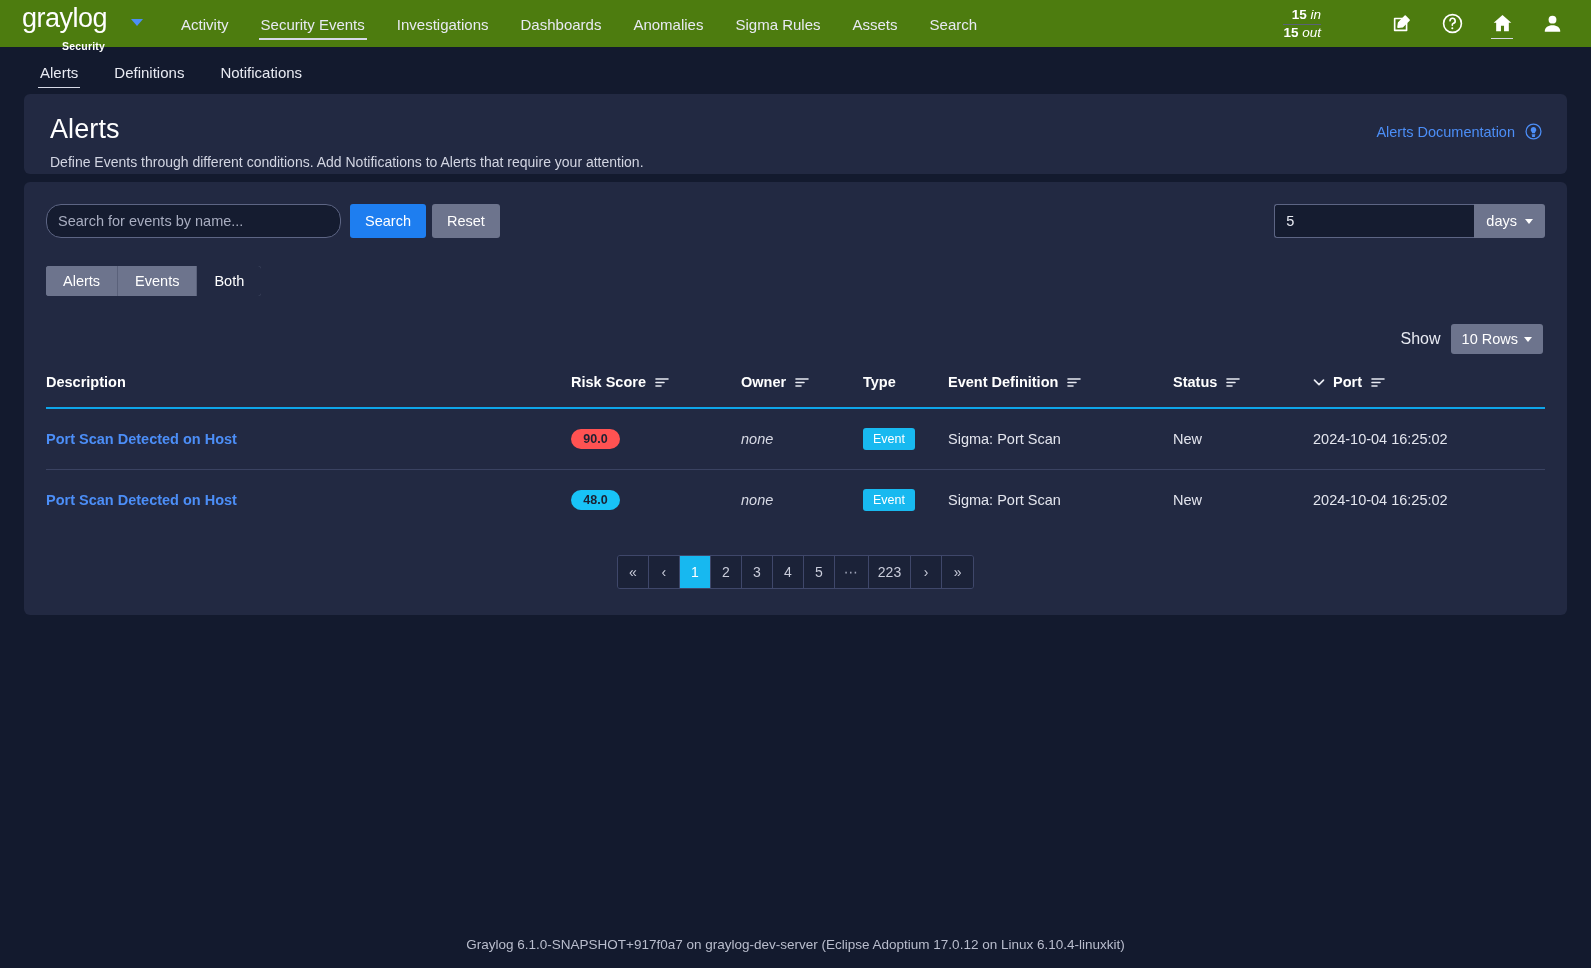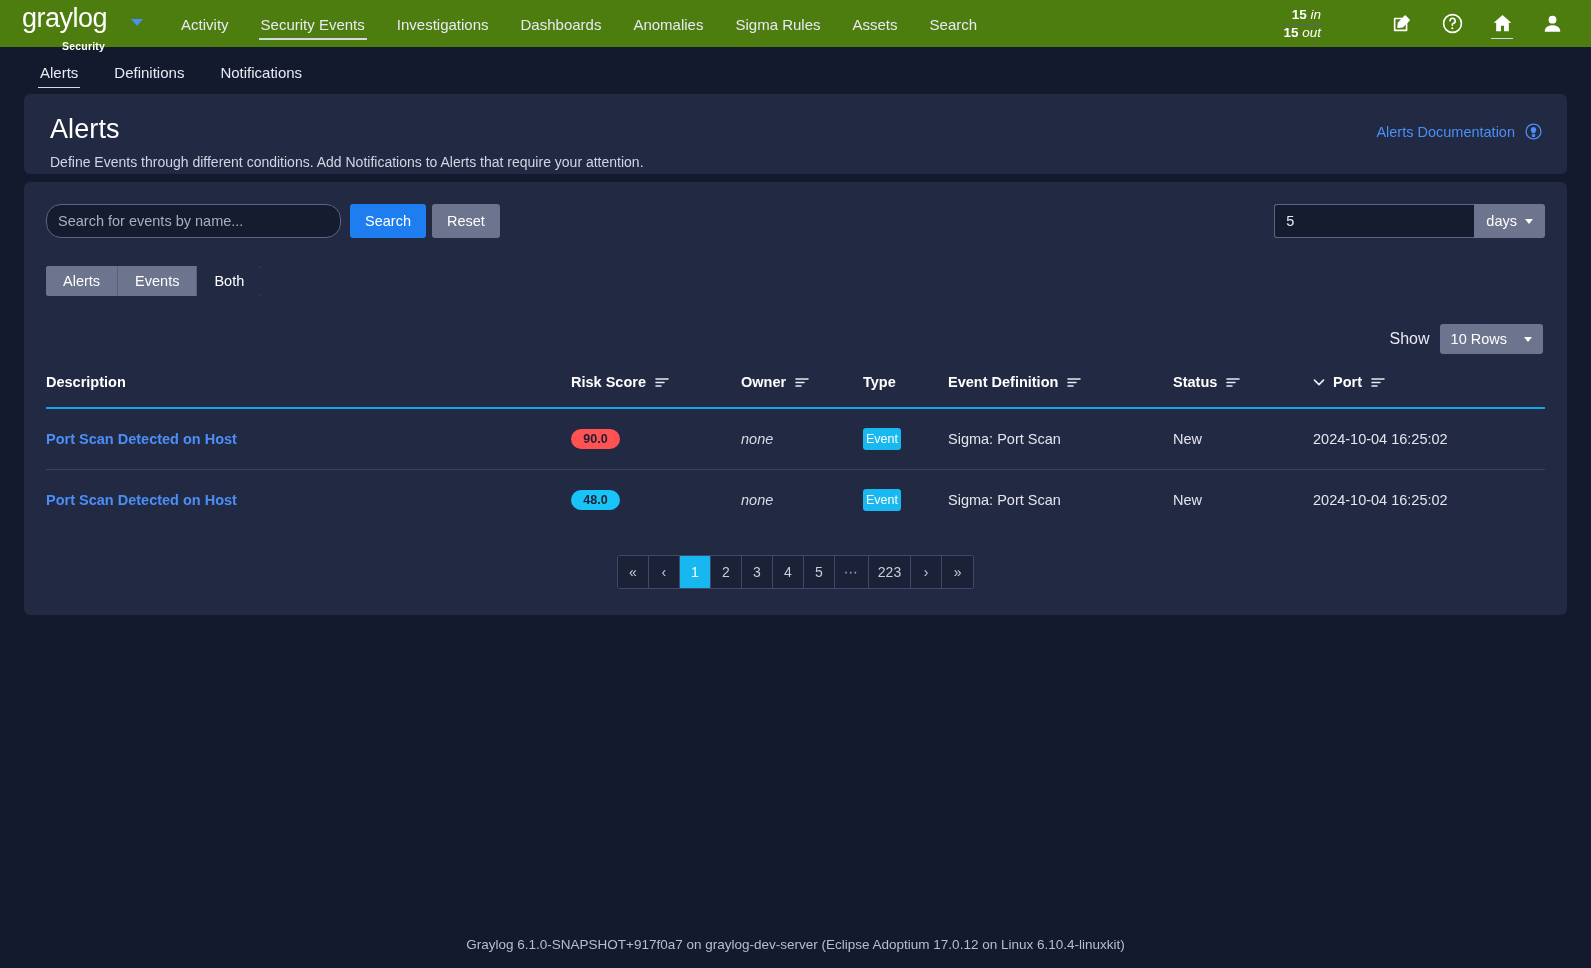--- a/index.html
+++ b/index.html
@@ -282,21 +282,21 @@
   }
   .show-label { font-size: 16px; color: #e8eaf2; }
   .rows-select {
     background: #6d748d;
     color: #ffffff;
     font-size: 14.5px;
     border-radius: 3px;
     padding: 7px 11px;
     display: flex;
     align-items: center;
-    gap: 17px;
+    gap: 6px;
     cursor: pointer;
   }
 
   
   table.alerts {
     width: 100%;
     border-collapse: collapse;
     margin-top: 14px;
   }
   table.alerts thead th {
@@ -333,21 +333,21 @@
     padding: 3px 9px;
     color: #1b2133;
   }
   .owner-none { font-style: italic; color: #d8dae5; }
   .badge-type {
     display: inline-block;
     background: #18b9f0;
     color: #ffffff;
     font-size: 12.5px;
     border-radius: 3px;
-    padding: 4px 3px;
+    padding: 4px 10px;
   }
 
   
   .col-desc { width: 525px; }
   .col-risk { width: 170px; }
   .col-owner { width: 122px; }
   .col-type { width: 85px; }
   .col-def { width: 225px; }
   .col-status { width: 140px; }
   .col-time { width: auto; }

